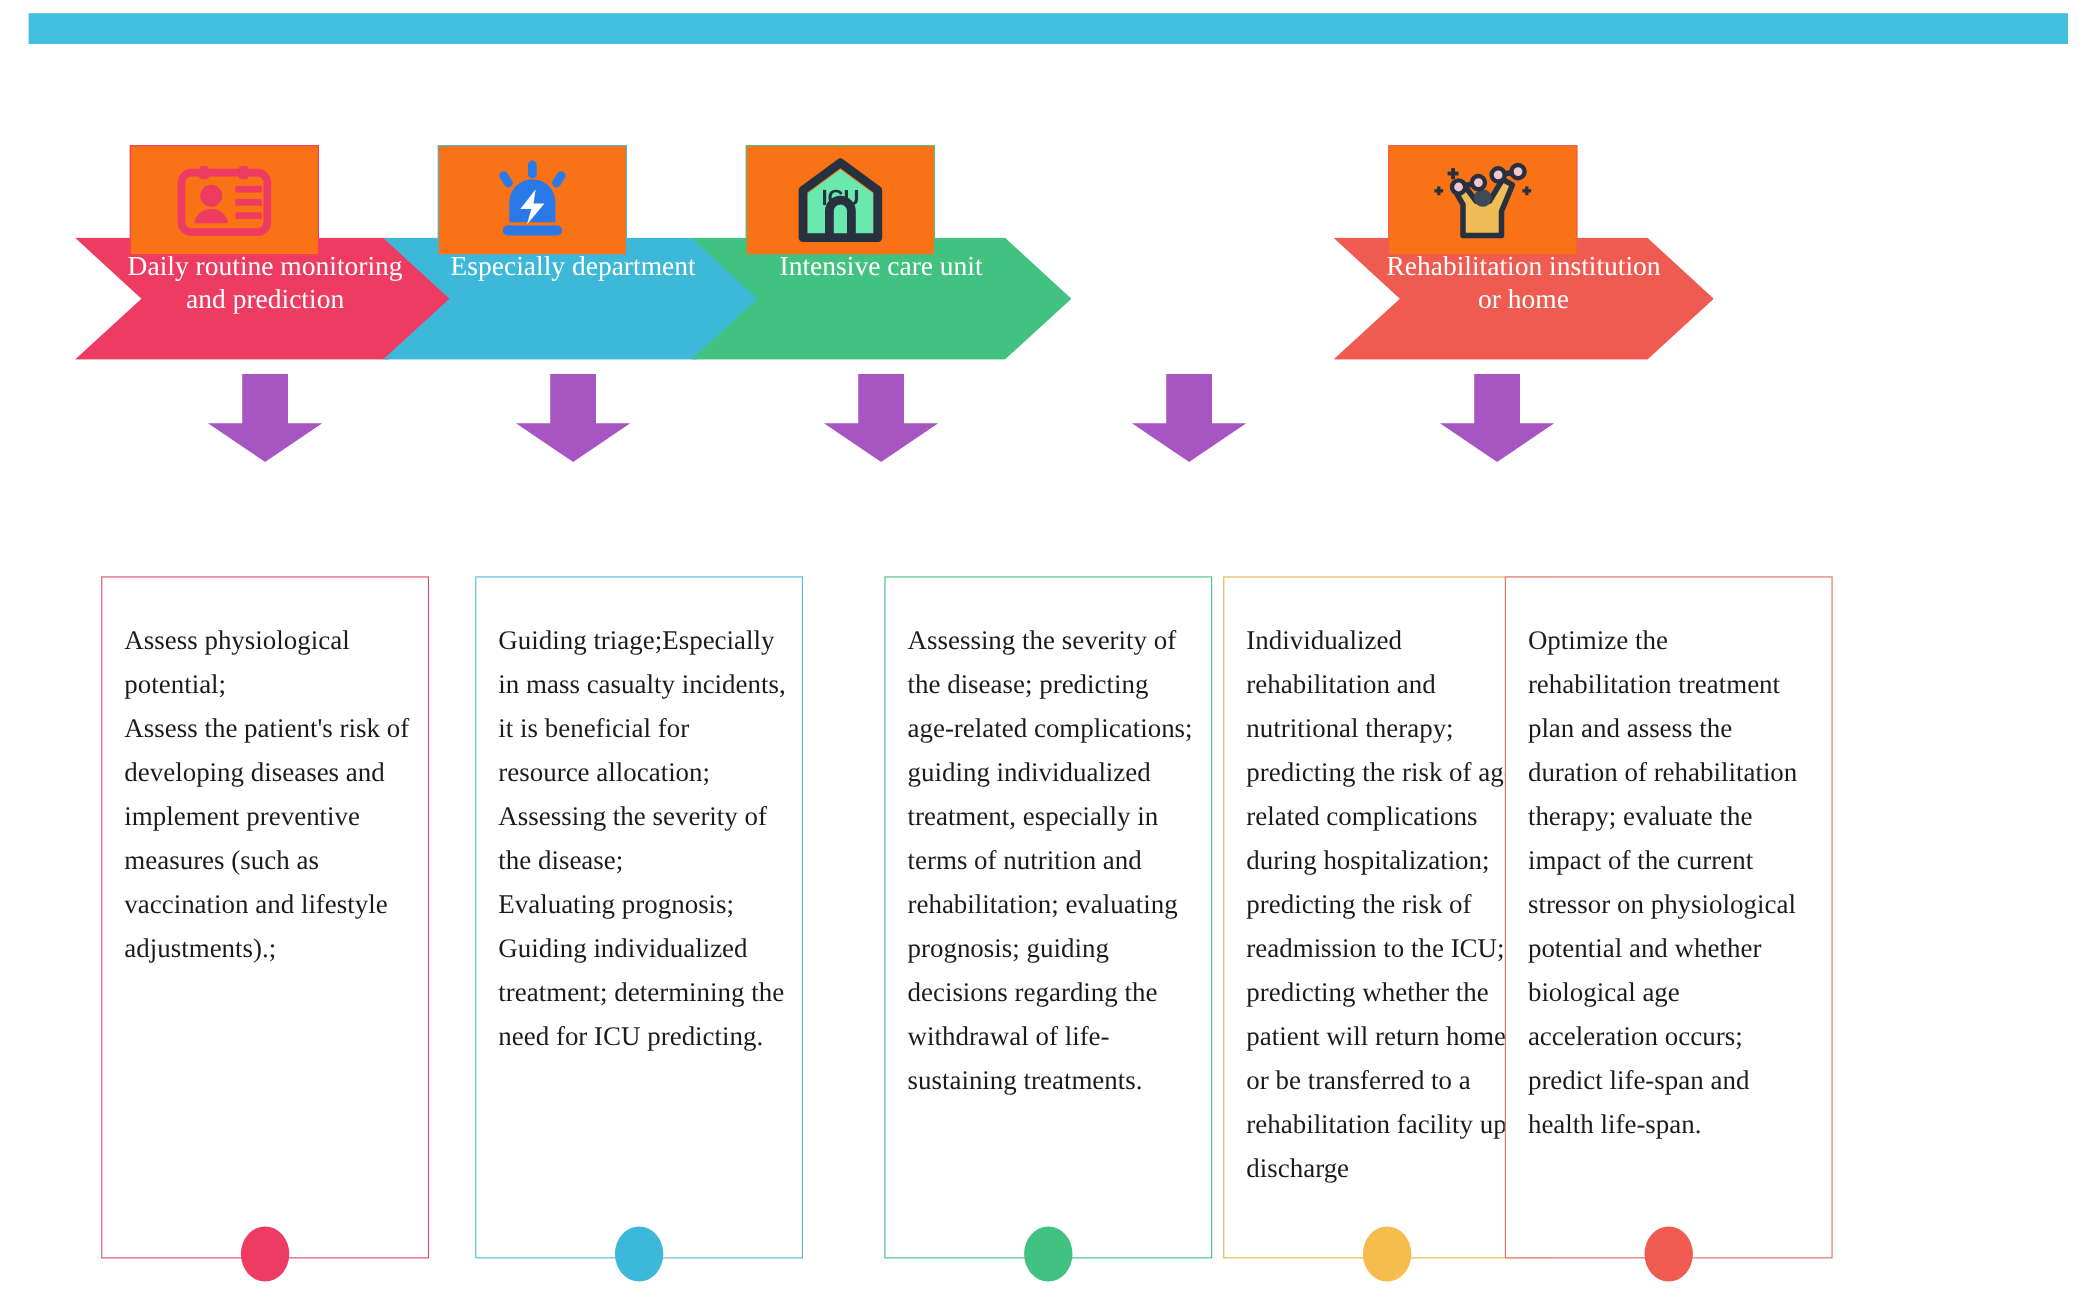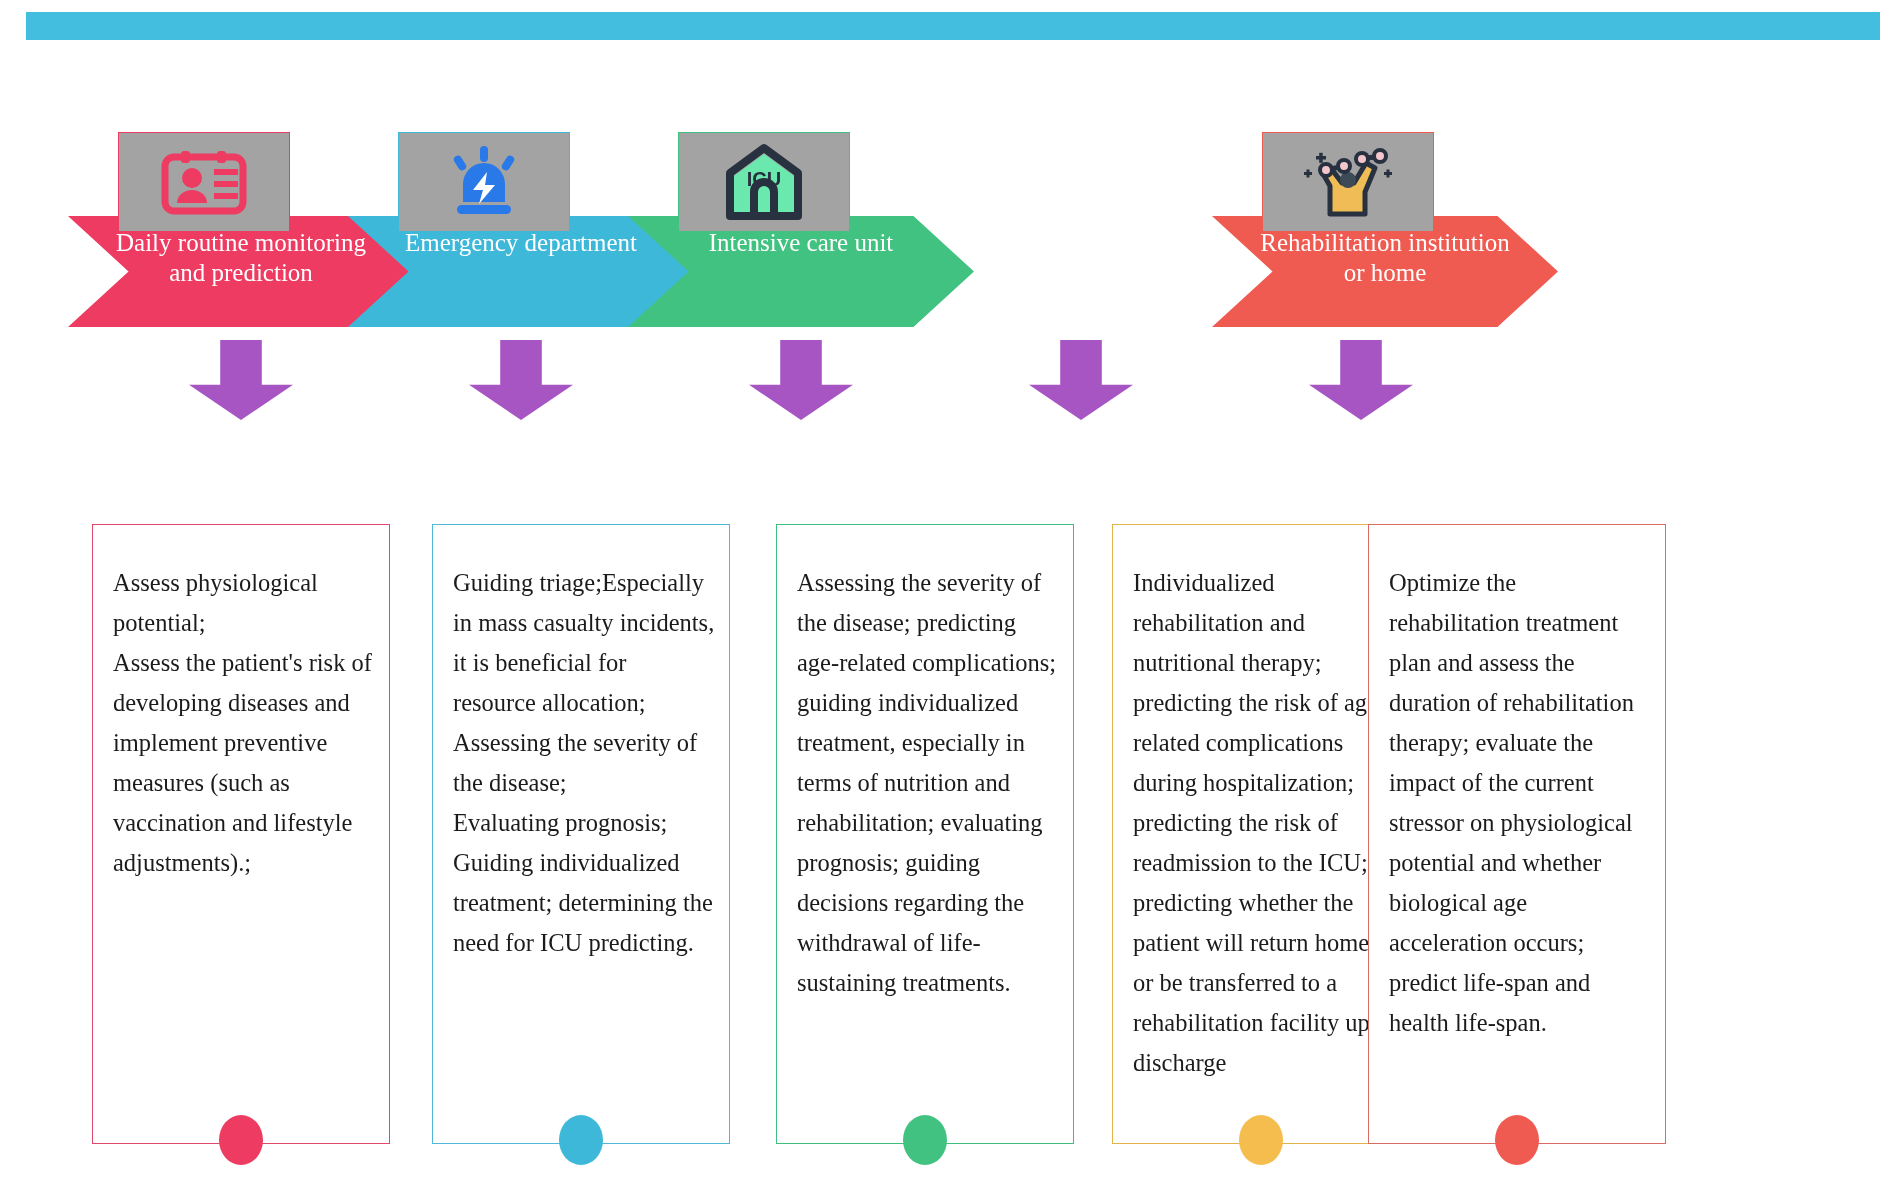--- a/index.html
+++ b/index.html
@@ -56,21 +56,21 @@
     clip-path: polygon(0% 0%, 82.5% 0%, 100% 50%, 82.5% 100%, 0% 100%, 17.5% 50%);
   }
 
   
   .icon-card {
     position: absolute;
     left: 50px;
     top: 0px;
     width: 172px;
     height: 100px;
-    background: #a3a3a3;
+    background: #f97316;
     border: 1.5px solid #cccccc;
     box-sizing: border-box;
     display: flex;
     align-items: center;
     justify-content: center;
     z-index: 3;
   }
   .icon-card svg { display: block; }
 
   
@@ -122,21 +122,21 @@
     position: absolute;
     top: 0;
     width: 298px;
     height: 620px;
     background: #ffffff;
     border: 1.6px solid #cccccc;
     box-sizing: border-box;
   }
   .detail-box.d0 { left: 92px;   }
   .detail-box.d1 { left: 432px;  }
-  .detail-box.d2 { left: 776px;  }
+  .detail-box.d2 { left: 804px;  }
   .detail-box.d3 { left: 1112px; }
   .detail-box.d4 { left: 1368px; }
 
   .detail-text {
     position: absolute;
     left: 20px;
     top: 38px;
     width: 262px;
     font-size: 24.5px;
     line-height: 40px;
@@ -192,21 +192,21 @@
         <svg width="78" height="76" viewBox="0 0 78 76">
           <rect x="35" y="2" width="8" height="16" rx="4" fill="#2979E8"></rect>
           <rect x="11" y="11" width="8" height="16" rx="4" fill="#2979E8" transform="rotate(-32 15 19)"></rect>
           <rect x="59" y="11" width="8" height="16" rx="4" fill="#2979E8" transform="rotate(32 63 19)"></rect>
           <path d="M18 58 V40 a21 21 0 0 1 42 0 V58 Z" fill="#2979E8"></path>
           <path d="M42 28 L28 46 h10 l-4 14 16-19 H40 Z" fill="#ffffff"></path>
           <rect x="12" y="61" width="54" height="9" rx="4.5" fill="#2979E8"></rect>
         </svg>
       </span>
     </div>
-    <div class="stage-label">Emergency
+    <div class="stage-label">Especially
 department</div>
   </div>
 
   <div class="stage s2">
     <div class="chev" style="background: rgb(66, 194, 129);"></div>
     <div class="icon-card" style="border-color: rgb(66, 194, 129);">
       <span>
         <svg width="84" height="80" viewBox="0 0 84 80">
           <path d="M42 12 L72 34 V72 H12 V34 Z" fill="#6BE8AE"></path>
           <path d="M42 6 L76 31 V74 H8 V31 Z" fill="none" stroke="#27313F" stroke-width="8" stroke-linejoin="round"></path>

